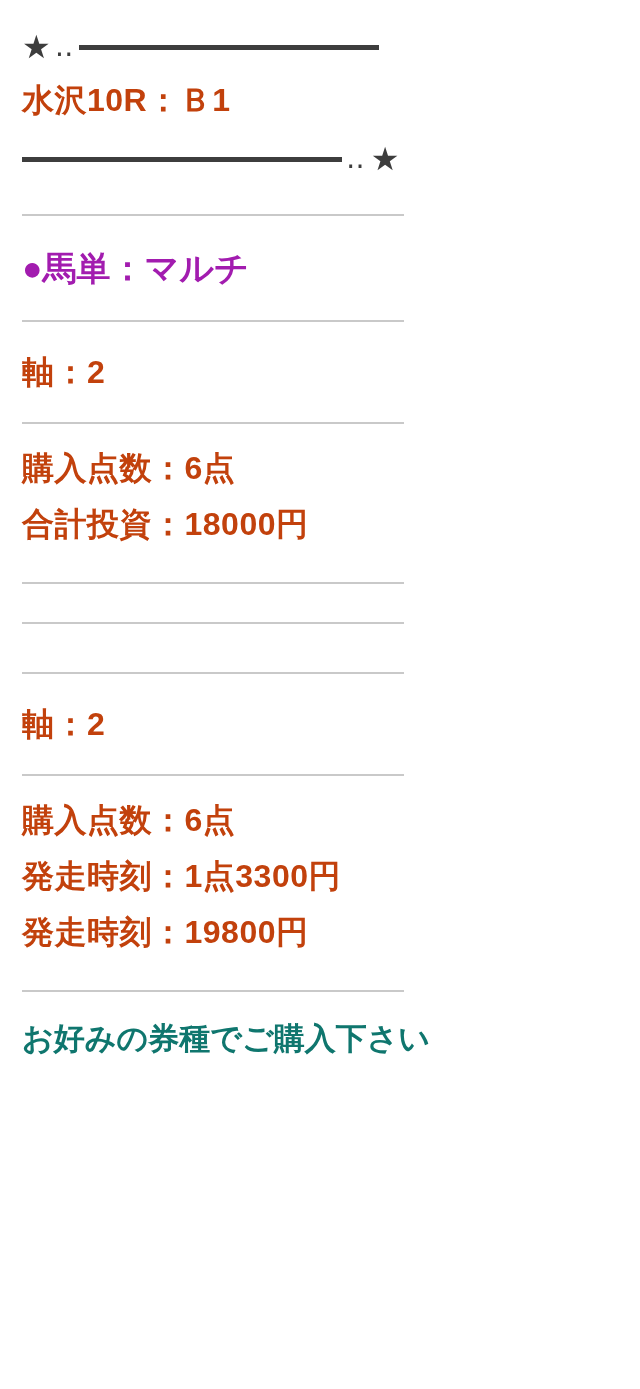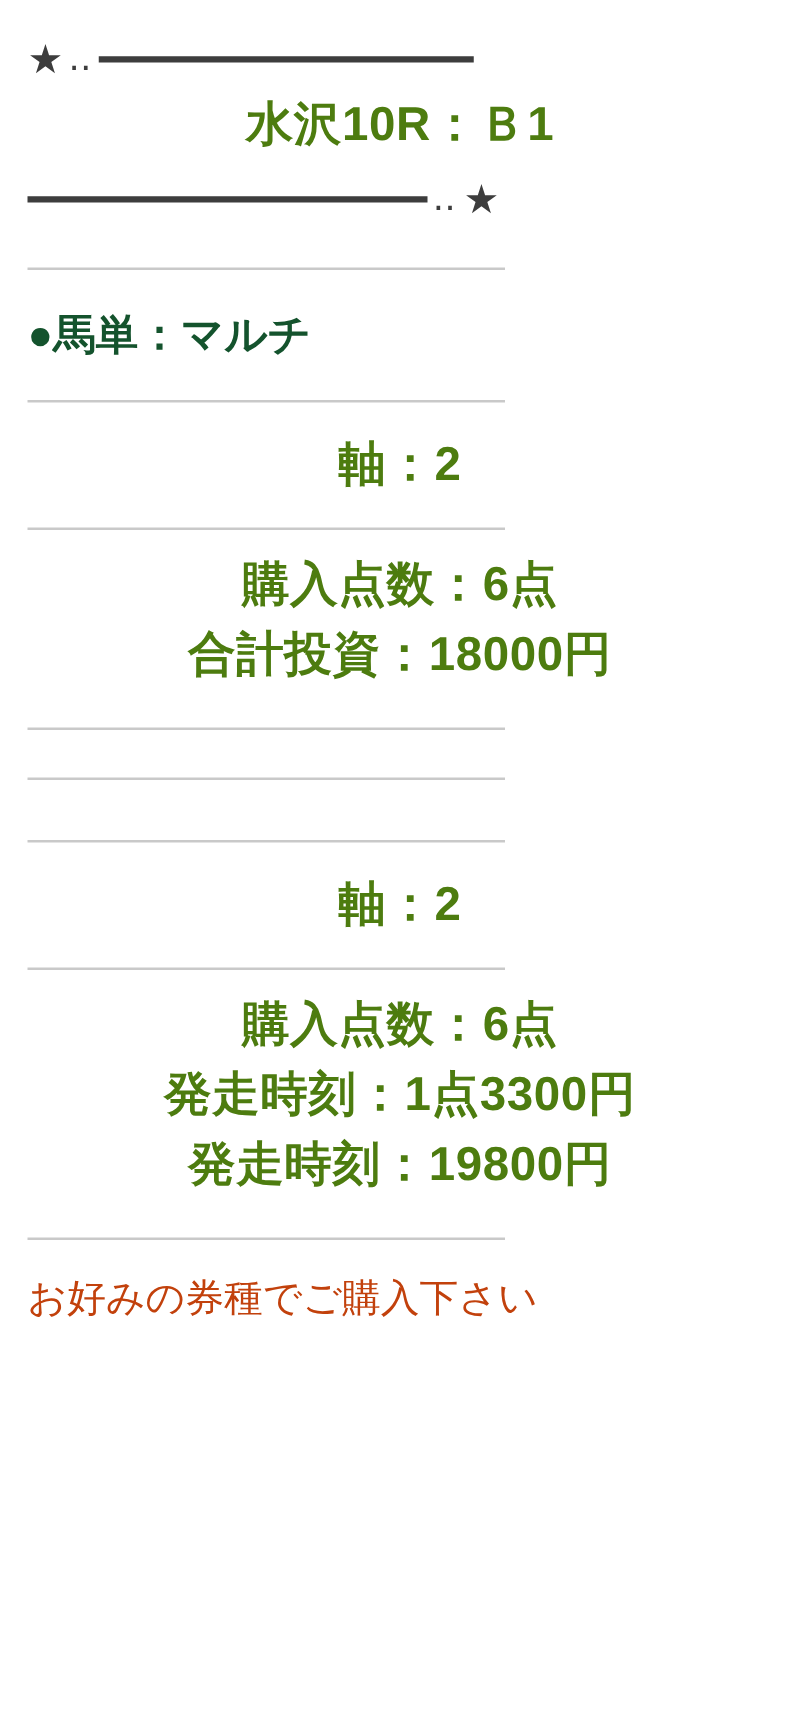--- a/index.html
+++ b/index.html
@@ -15,27 +15,26 @@
     overflow: hidden;
   }
   .page {
     width: 640px;
     height: 1389px;
     box-sizing: border-box;
     padding: 18px 22px 0 22px;
     position: relative;
   }
   .line {
-    font-size: 38px;
+    font-size: 32px;
     font-weight: 700;
     line-height: 56px;
     letter-spacing: 0.5px;
-    color: #4d7c0f;
+    color: #c2410c;
     white-space: nowrap;
-    text-align: center;
   }
   
   .rule-row {
     display: flex;
     align-items: center;
     height: 50px;
   }
   .rule-row.top { margin-top: 4px; }
   .star {
     font-size: 32px;
@@ -67,29 +66,29 @@
   .sp-12 { height: 12px; }
   .sp-18 { height: 18px; }
   .sp-22 { height: 22px; }
   .sp-26 { height: 26px; }
   .sp-30 { height: 30px; }
   .sp-38 { height: 38px; }
   .bullet-line {
     font-size: 34px;
     font-weight: 700;
     line-height: 52px;
-    color: #14532d;
+    color: #a21caf;
     white-space: nowrap;
   }
   .block { padding: 4px 0; }
   .footer-note {
     font-size: 31px;
-    font-weight: 400;
+    font-weight: 700;
     line-height: 50px;
-    color: #c2410c;
+    color: #0f766e;
     white-space: nowrap;
   }
 </style>
 </head>
 <body>
 
 <div class="page">
 
   <div class="rule-row top">
     <span class="star">★</span>

